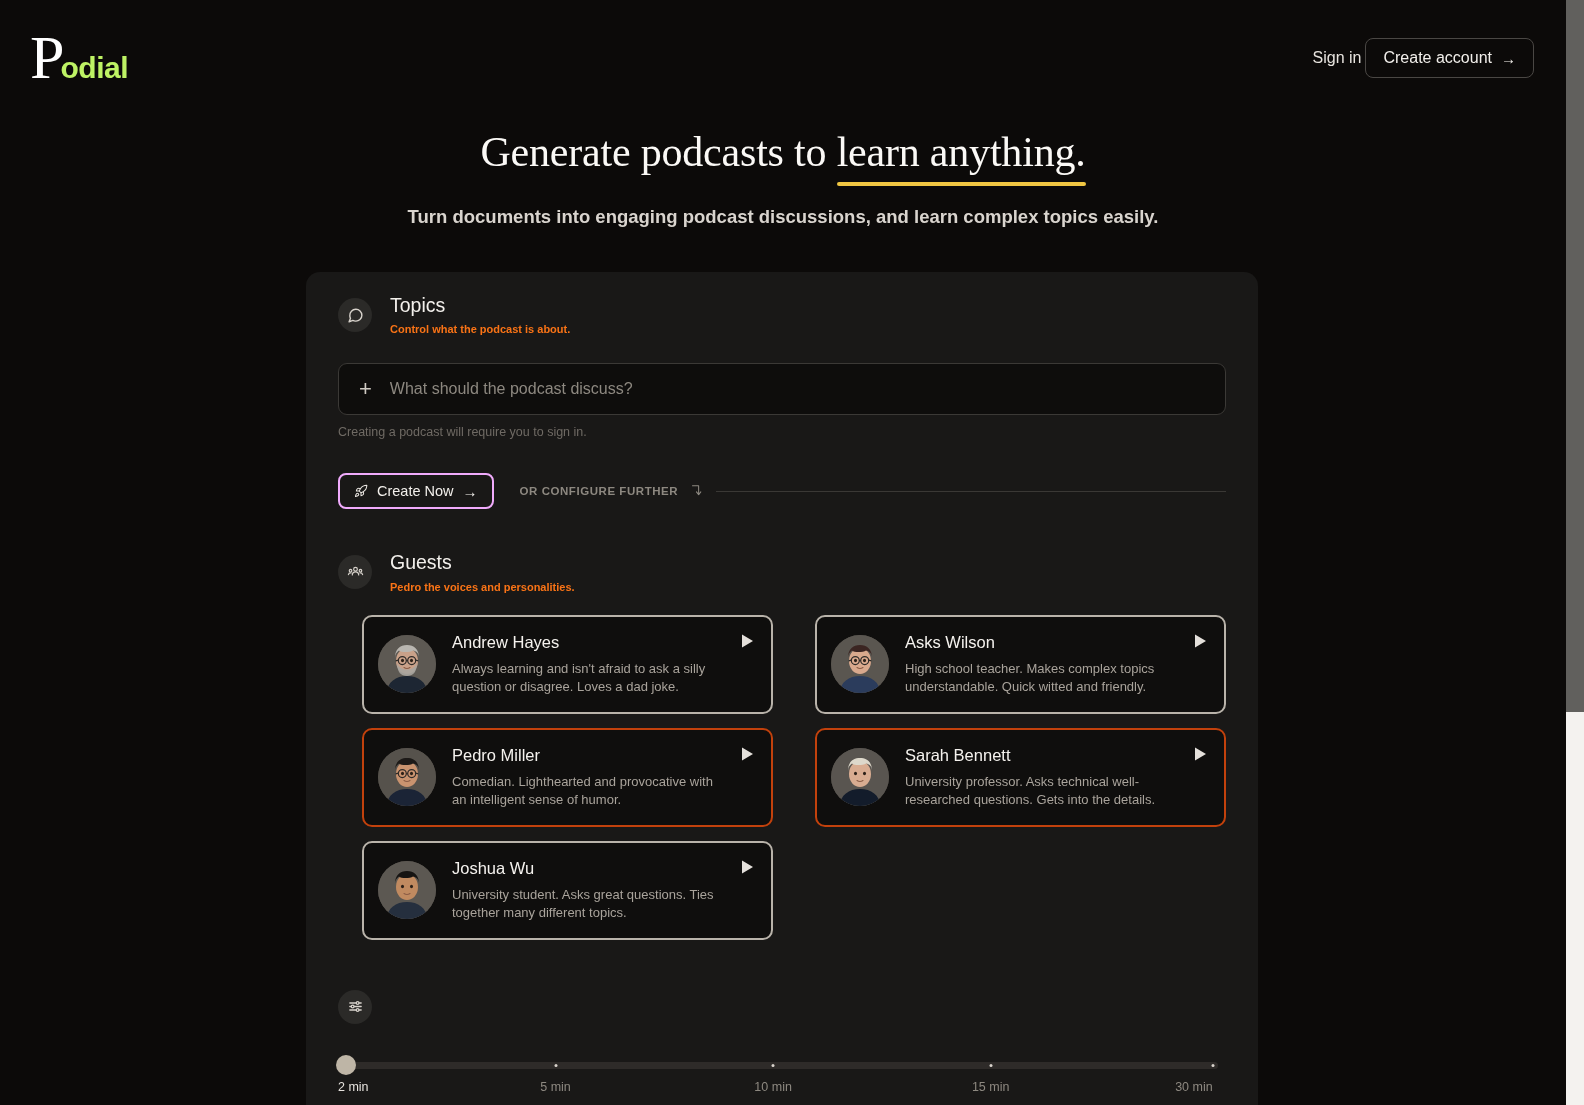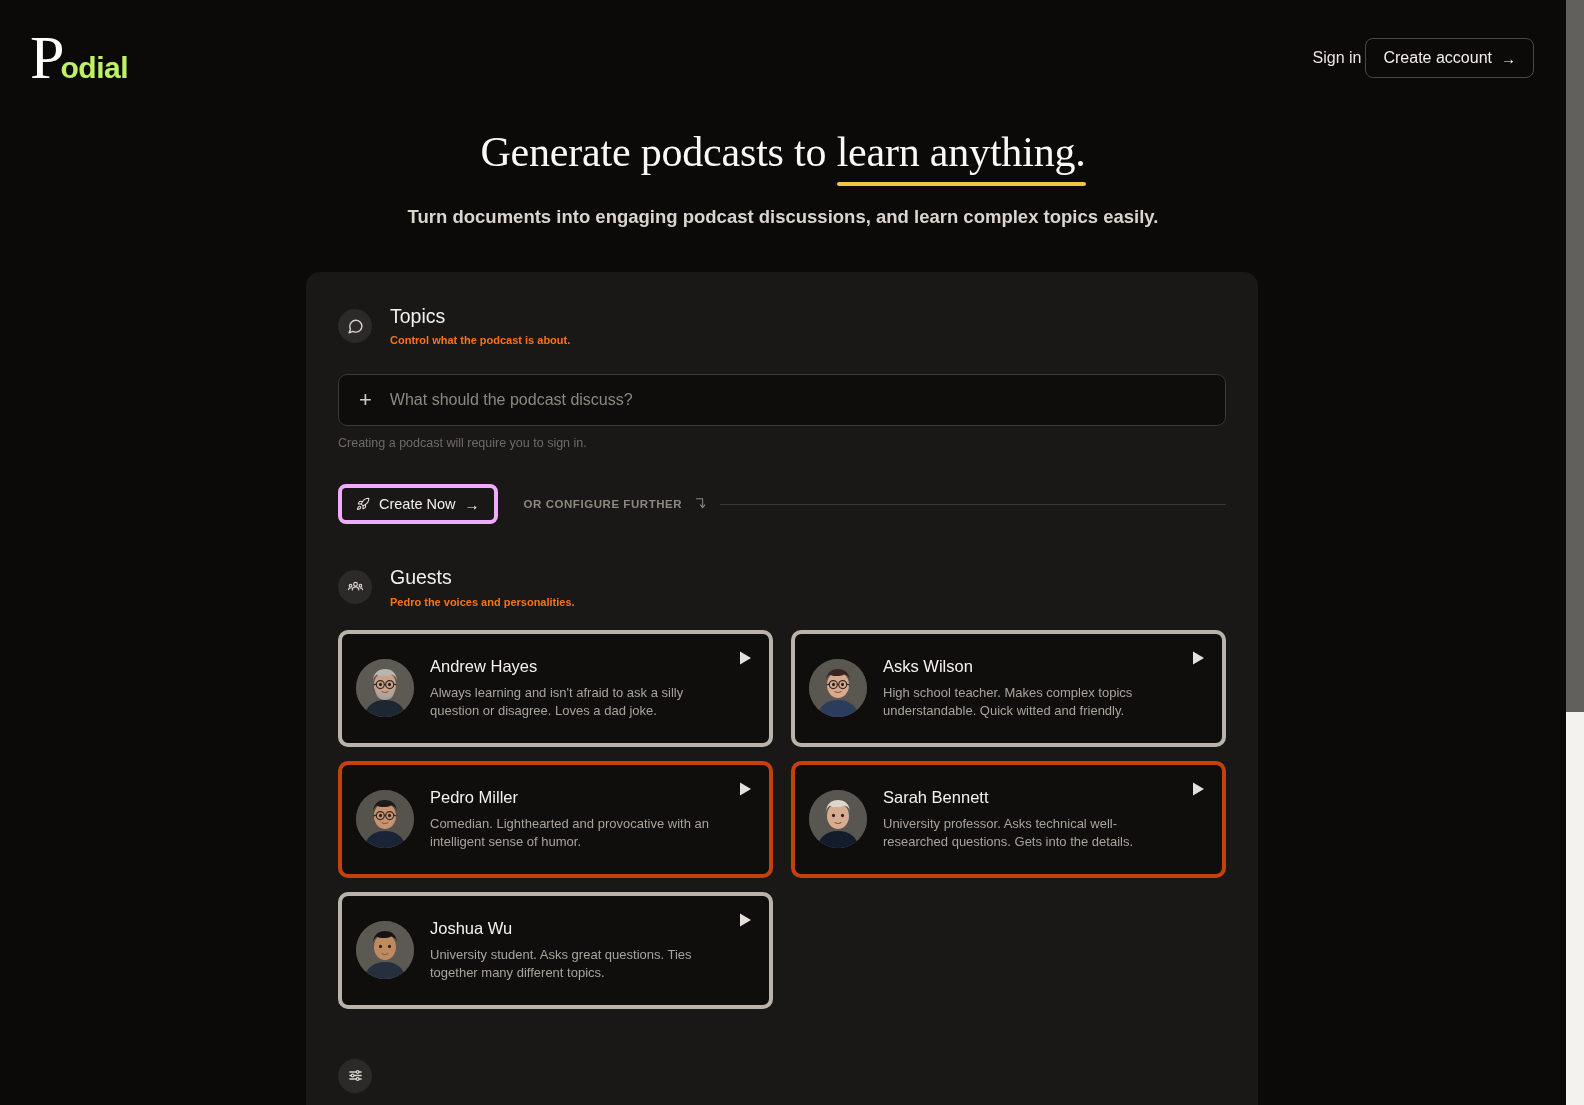--- a/index.html
+++ b/index.html
@@ -150,21 +150,21 @@
     line-height: 1.15;
   }
   .section-desc {
     font-size: 11px;
     color: #f97316;
     margin-top: 7px;
     font-weight: bold;
   }
 
   
-  .topics-wrap { padding-top: 33px; }
+  .topics-wrap { padding-top: 22px; }
   .topic-input-box {
     margin-top: 28px;
     height: 52px;
     background: #0e0d0c;
     border: 1px solid #3b3936;
     border-radius: 9px;
     display: flex;
     align-items: center;
     padding: 0 20px;
     gap: 18px;
@@ -195,21 +195,21 @@
 
   
   .create-row {
     margin-top: 34px;
     display: flex;
     align-items: center;
     gap: 0;
   }
   .create-now-btn {
     background: transparent;
-    border: 4px solid #f0abfc;
+    border: 2px solid #f0abfc;
     border-radius: 8px;
     color: #f3f0ec;
     font-size: 14.5px;
     font-family: "Liberation Sans", sans-serif;
     padding: 8px 14px;
     display: inline-flex;
     align-items: center;
     gap: 9px;
     cursor: pointer;
     white-space: nowrap;
@@ -238,29 +238,30 @@
   
   .guests-wrap { padding-top: 42px; }
   .guest-grid {
     margin-top: 22px;
     display: grid;
     grid-template-columns: 1fr 1fr;
     gap: 14px 18px;
   }
   .guest-card {
     background: #0f0e0d;
-    border: 4px solid #c2410c;
+    border: 2px solid #c2410c;
     border-radius: 10px;
-    height: 117px;
+    height: 99px;
     display: flex;
     align-items: center;
     padding: 0 16px 0 14px;
     gap: 16px;
     cursor: pointer;
     position: relative;
+    margin-left: 24px;
   }
   .guest-card.selected { border-color: #b9b3aa; }
   .guest-avatar {
     width: 58px; height: 58px;
     border-radius: 50%;
     flex: 0 0 58px;
     overflow: hidden;
     background: #4a4641;
   }
   .guest-avatar svg { display: block; width: 58px; height: 58px; }

